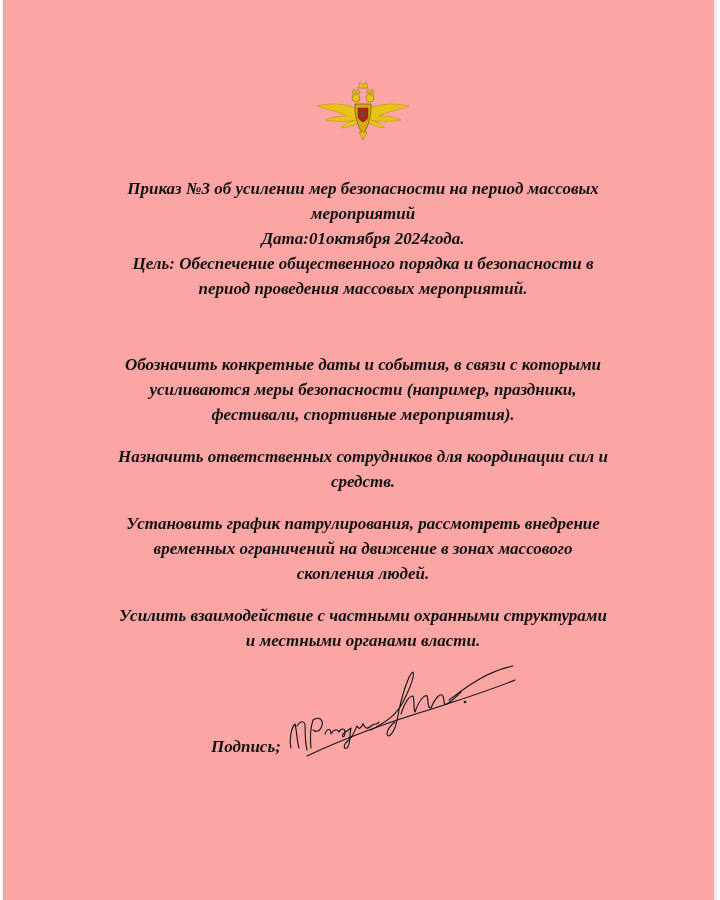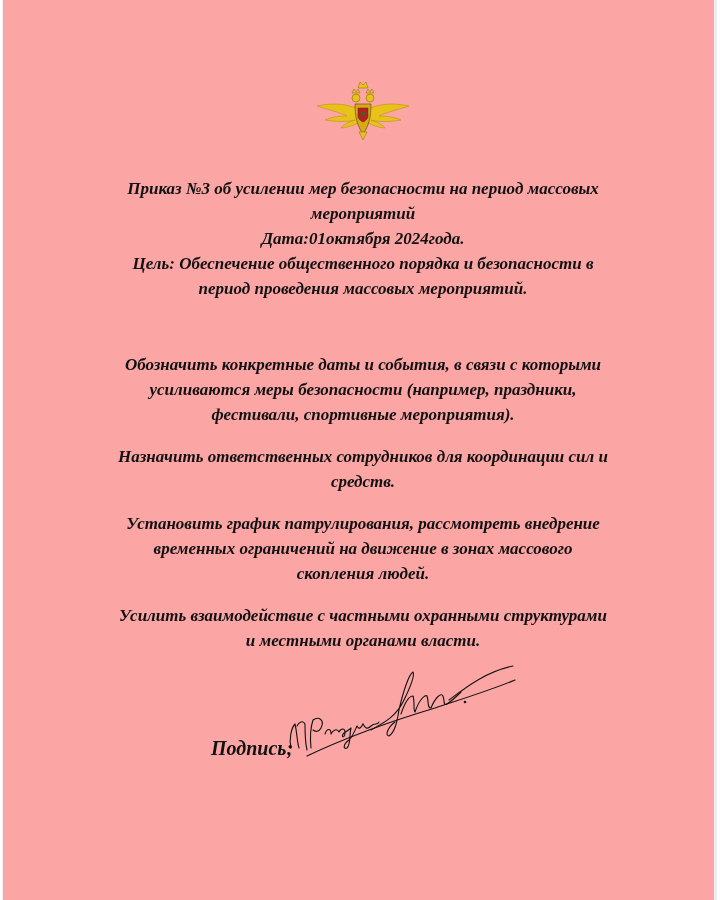--- a/index.html
+++ b/index.html
@@ -28,21 +28,21 @@
     }
     .line { line-height: 25px; height: 25px; white-space: nowrap; }
     .header-block { top: 176px; }
     .p1 { top: 352px; }
     .p2 { top: 444px; }
     .p3 { top: 511px; }
     .p4 { top: 603px; }
     .sign-label {
       position: absolute; left: 208px; top: 737px;
       font-family: "Liberation Serif", "DejaVu Serif", serif;
-      font-weight: bold; font-style: italic; font-size: 20px; color: #111;
+      font-weight: bold; font-style: italic; font-size: 17px; color: #111;
       white-space: nowrap;
     }
     .signature {
       position: absolute; left: 282px; top: 652px; width: 235px; height: 110px;
     }
   </style>
 </head>
 <body>
 
 <div class="page">

